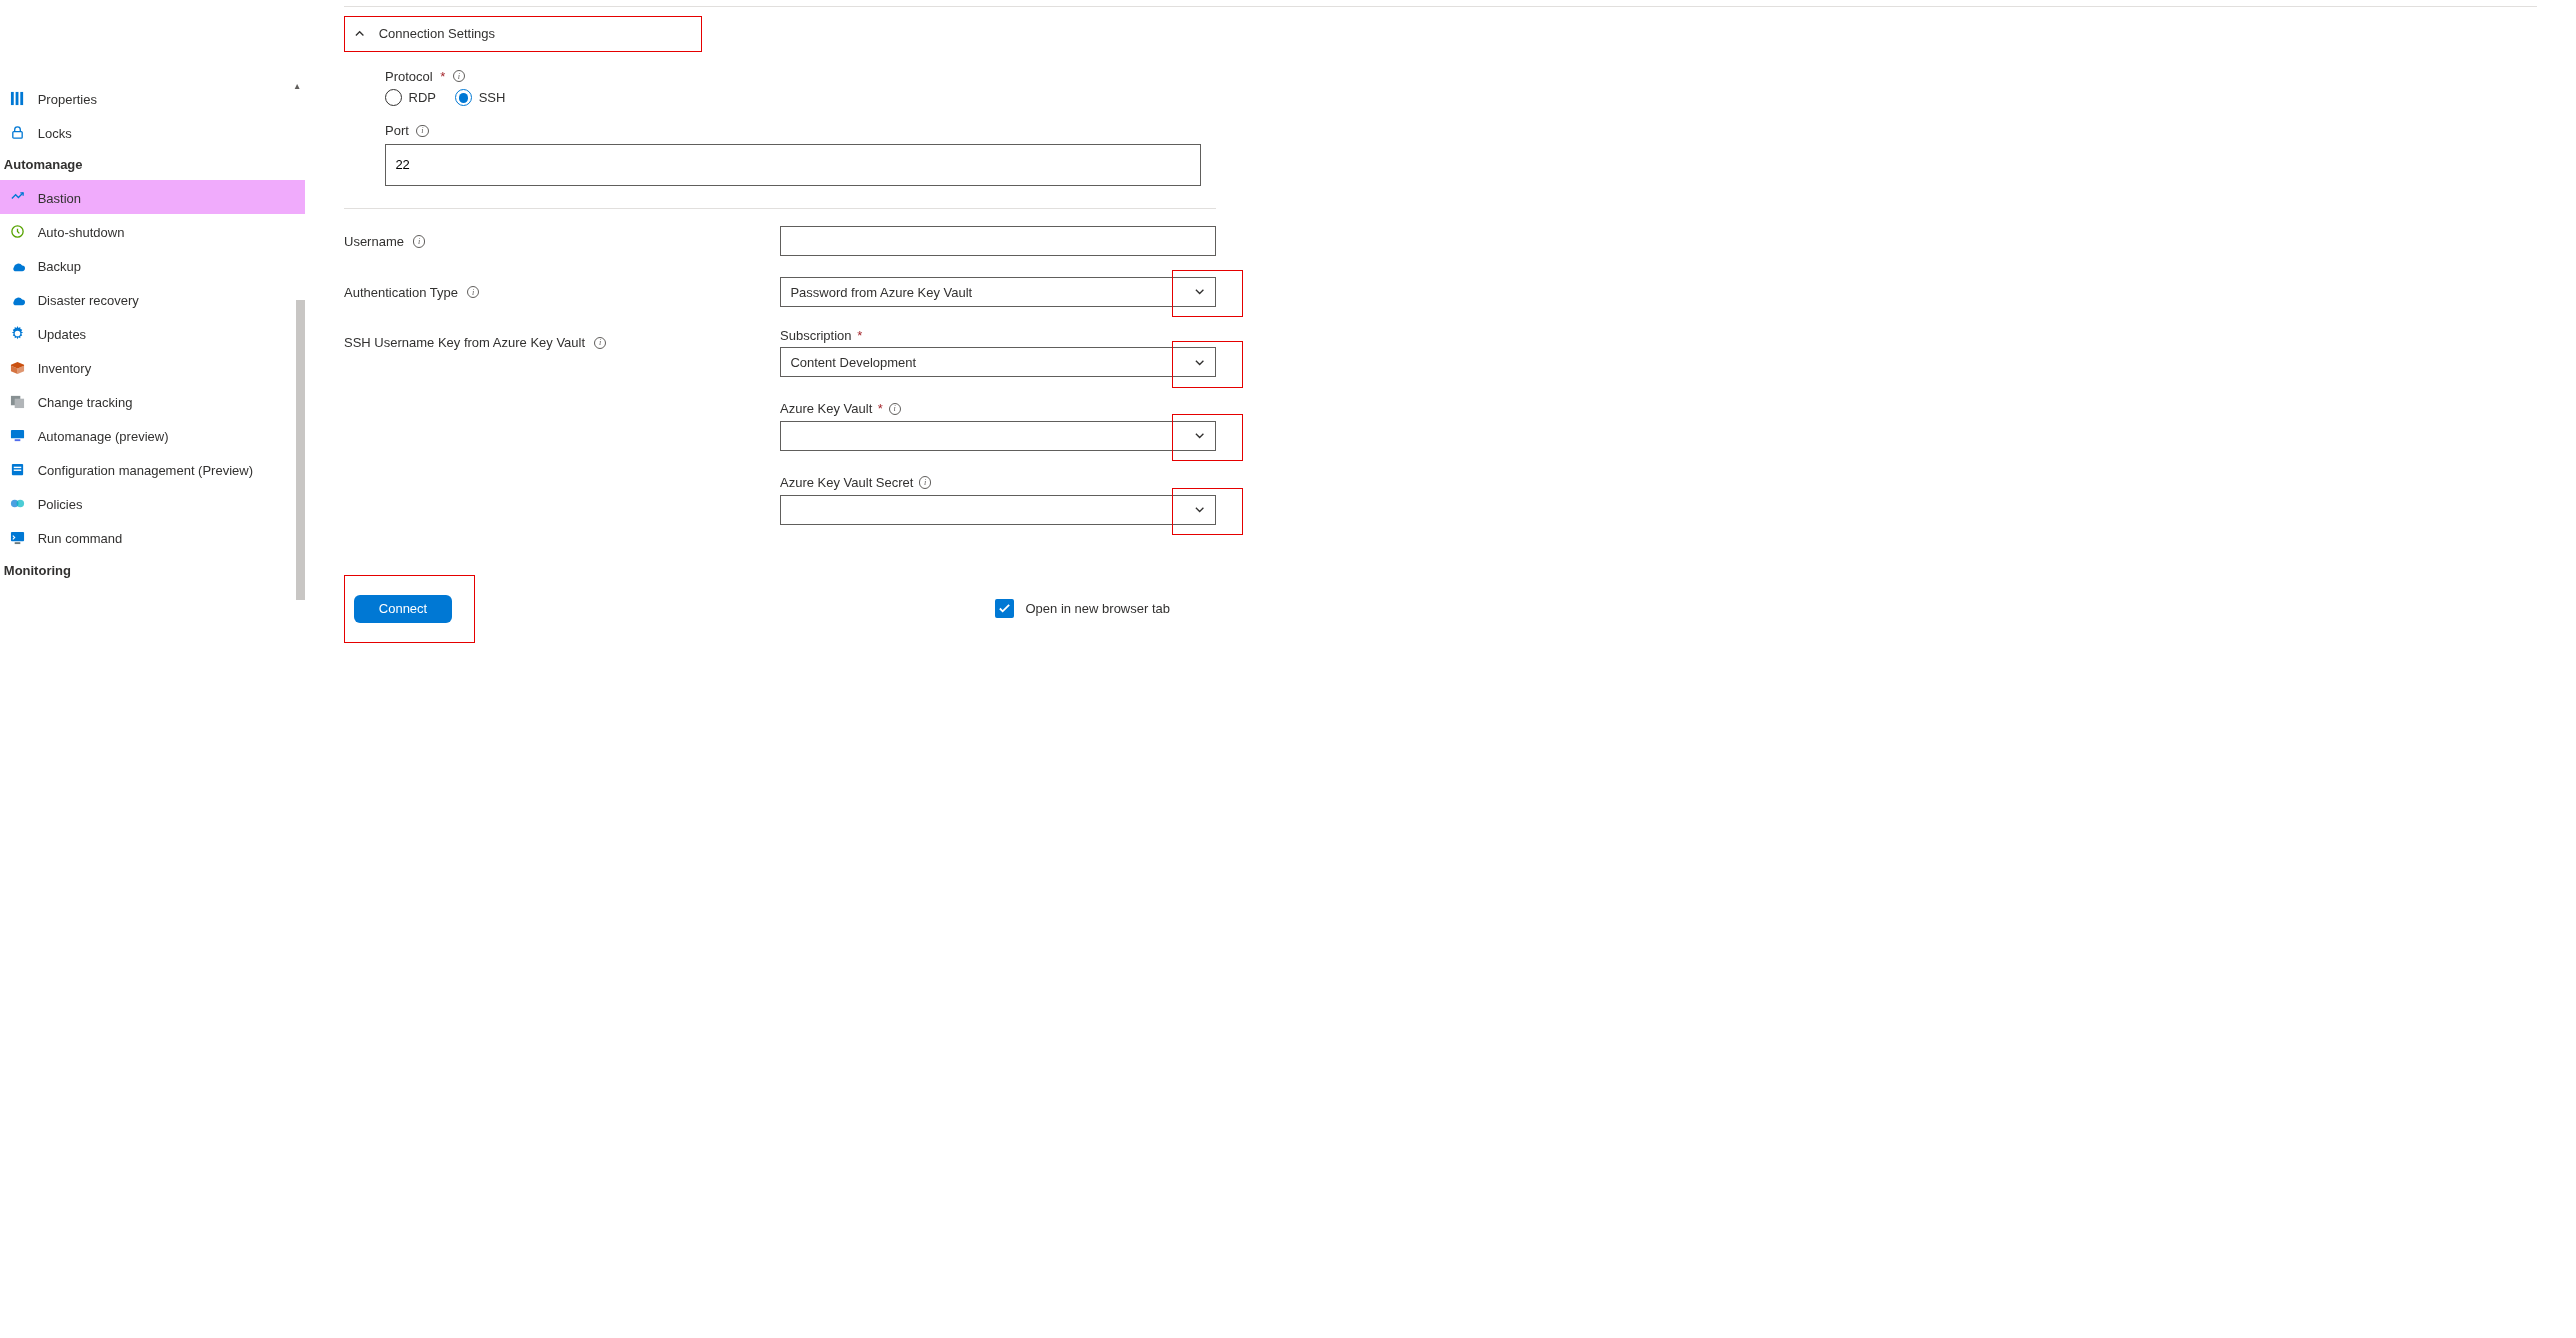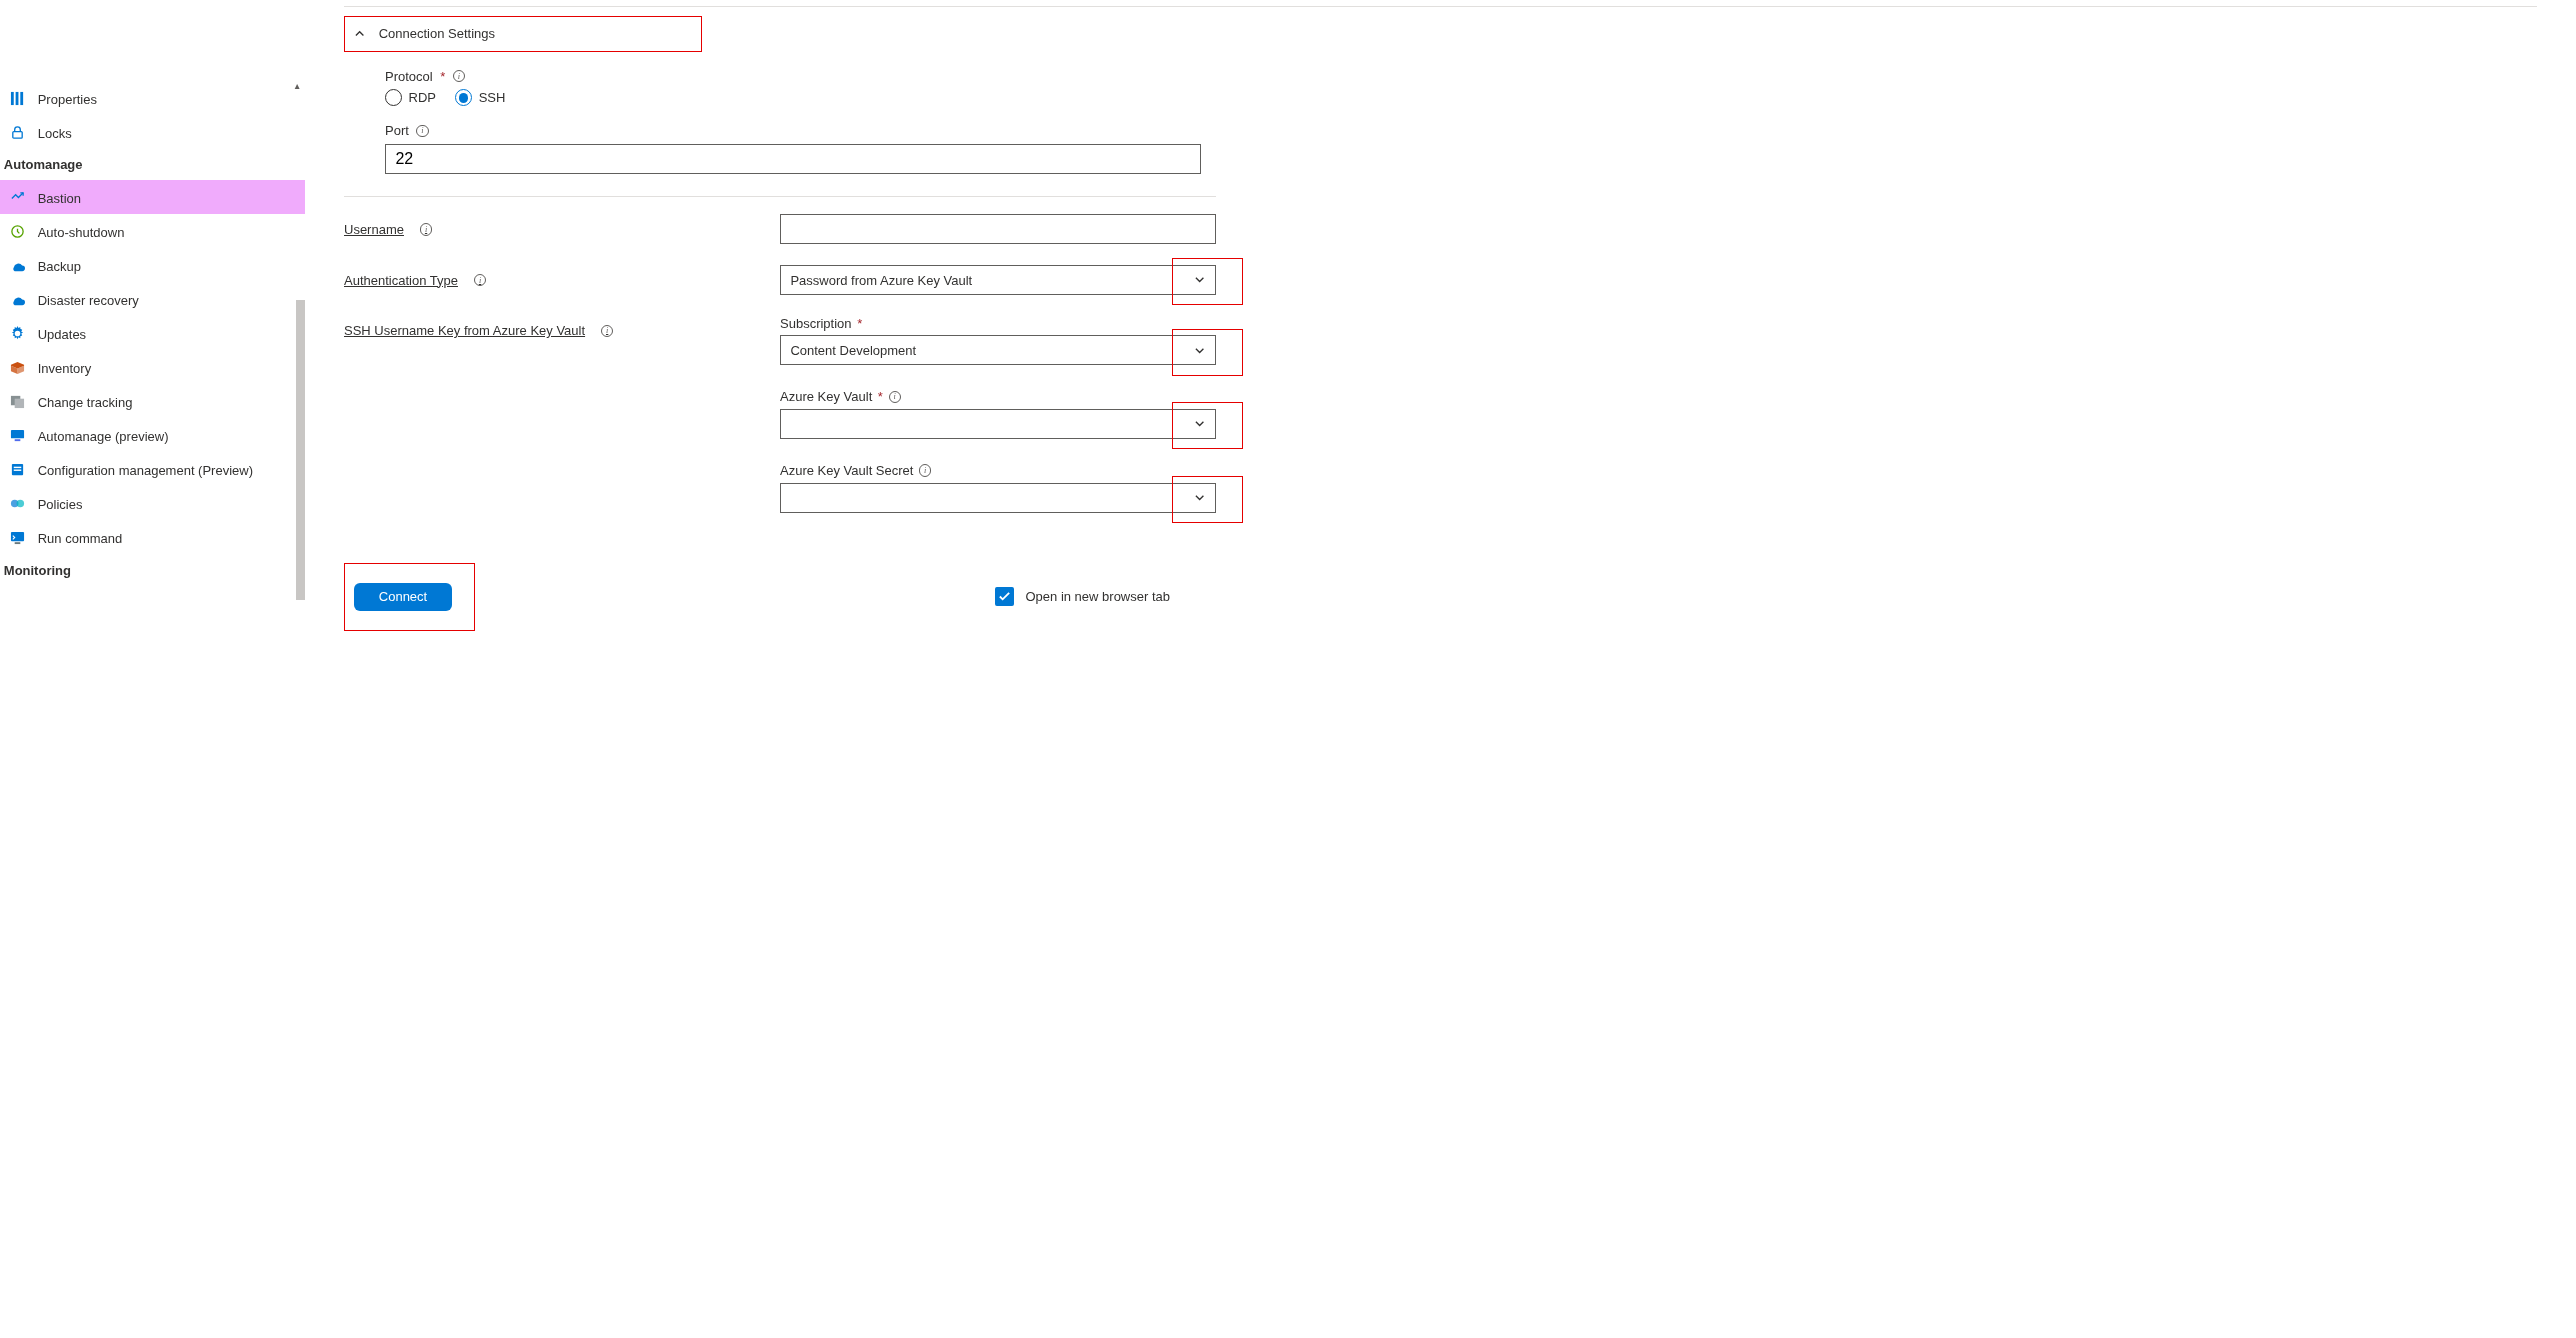--- a/index.html
+++ b/index.html
@@ -29,28 +29,28 @@
     .label-row { display: flex; align-items: center; gap: 7.5px; margin-bottom: 5.6px; }
     .required { color: #a4262c; }
     .info-icon { width: 12.2px; height: 12.2px; border: 0.9px solid #605e5c; border-radius: 50%; display: inline-flex; align-items: center; justify-content: center; font-size: 8.4px; color: #605e5c; font-style: italic; font-family: serif; }
 
     .radio-row { display: flex; gap: 19px; align-items: center; margin-top: 5.6px; }
     .radio-opt { display: flex; align-items: center; gap: 6.6px; cursor: pointer; }
     .radio-outer { width: 17px; height: 17px; border-radius: 50%; border: 0.9px solid #323130; display: flex; align-items: center; justify-content: center; }
     .radio-outer.active { border-color: #0078d4; }
     .radio-inner { width: 9.4px; height: 9.4px; border-radius: 50%; background: #0078d4; }
 
-    .text-input { width: 816px; height: 30px; border: 0.9px solid #605e5c; padding: 0 9.4px; font-size: 16px; }
+    .text-input { width: 816px; height: 42px; border: 0.9px solid #605e5c; padding: 0 9.4px; font-size: 13px; }
     .mid-hr { border: none; border-top: 0.9px solid #e1dfdd; margin: 22.5px 0 17px 0; max-width: 872px; }
 
     .two-col { display: flex; max-width: 901px; }
     .col-left { width: 436px; flex-shrink: 0; }
     .col-right { flex: 1; position: relative; }
     .col-row { display: flex; align-items: center; min-height: 30px; margin-bottom: 20.6px; }
-    .col-left .lbl { display: flex; align-items: center; gap: 16px; text-decoration: underline; }
+    .col-left .lbl { display: flex; align-items: center; gap: 9px; }
 
     .sub-label { display: flex; align-items: center; gap: 5.6px; margin-bottom: 4.7px; font-size: 13px; }
     .dropdown { position: relative; width: 436px; height: 30px; border: 0.9px solid #605e5c; display: flex; align-items: center; padding: 0 9.4px; cursor: pointer; background: #fff; }
     .short-input { width: 436px; height: 30px; border: 0.9px solid #605e5c; padding: 0 9.4px; font-size: 13px; }
     .chev-down { margin-left: auto; }
     .red-box { position: absolute; border: 1.9px solid #e50000; pointer-events: none; }
 
     .stack { margin-bottom: 24px; position: relative; }
 
     .bottom-row { display: flex; align-items: center; max-width: 901px; margin-top: 26px; }

